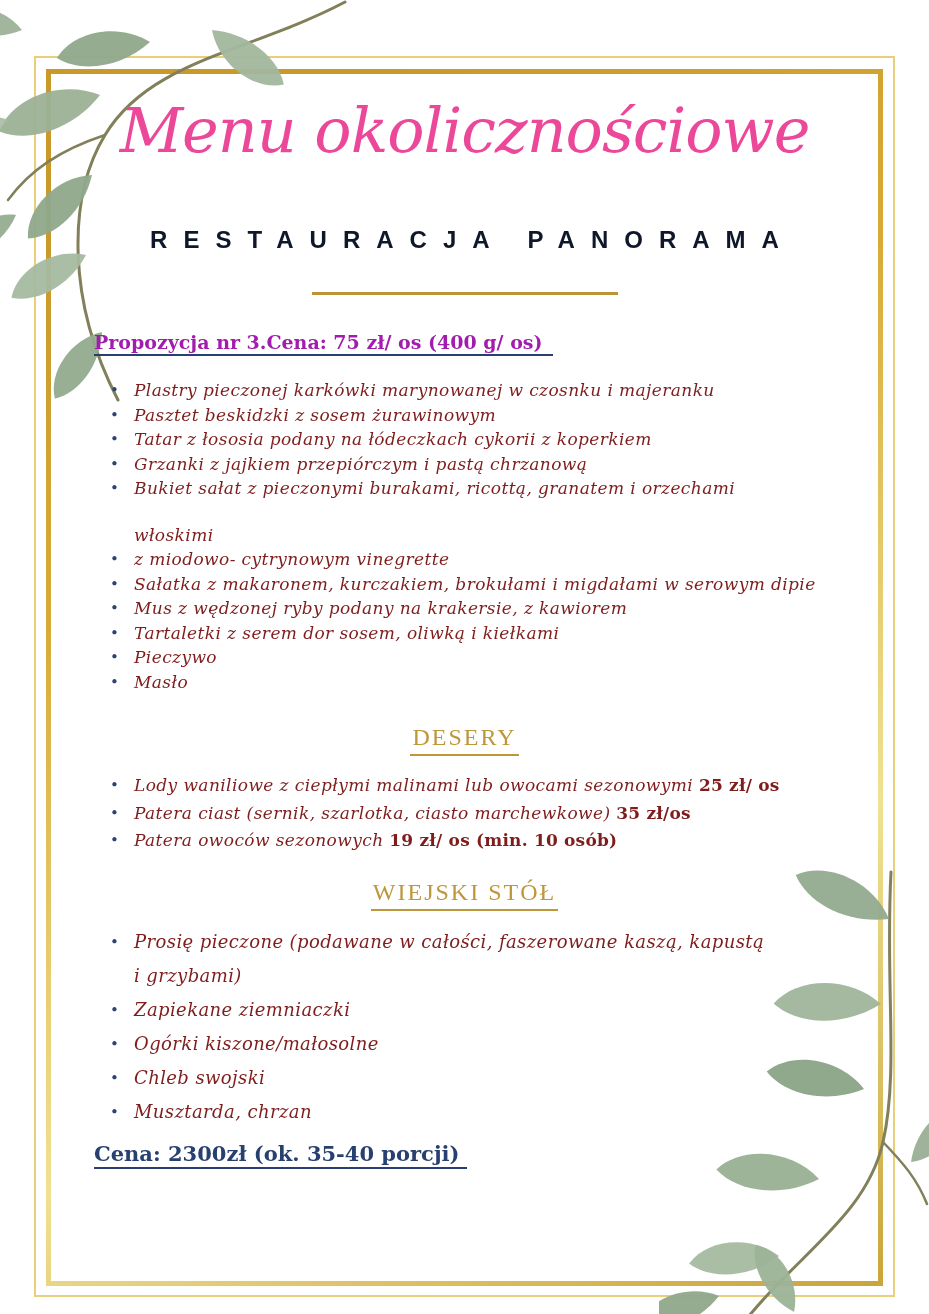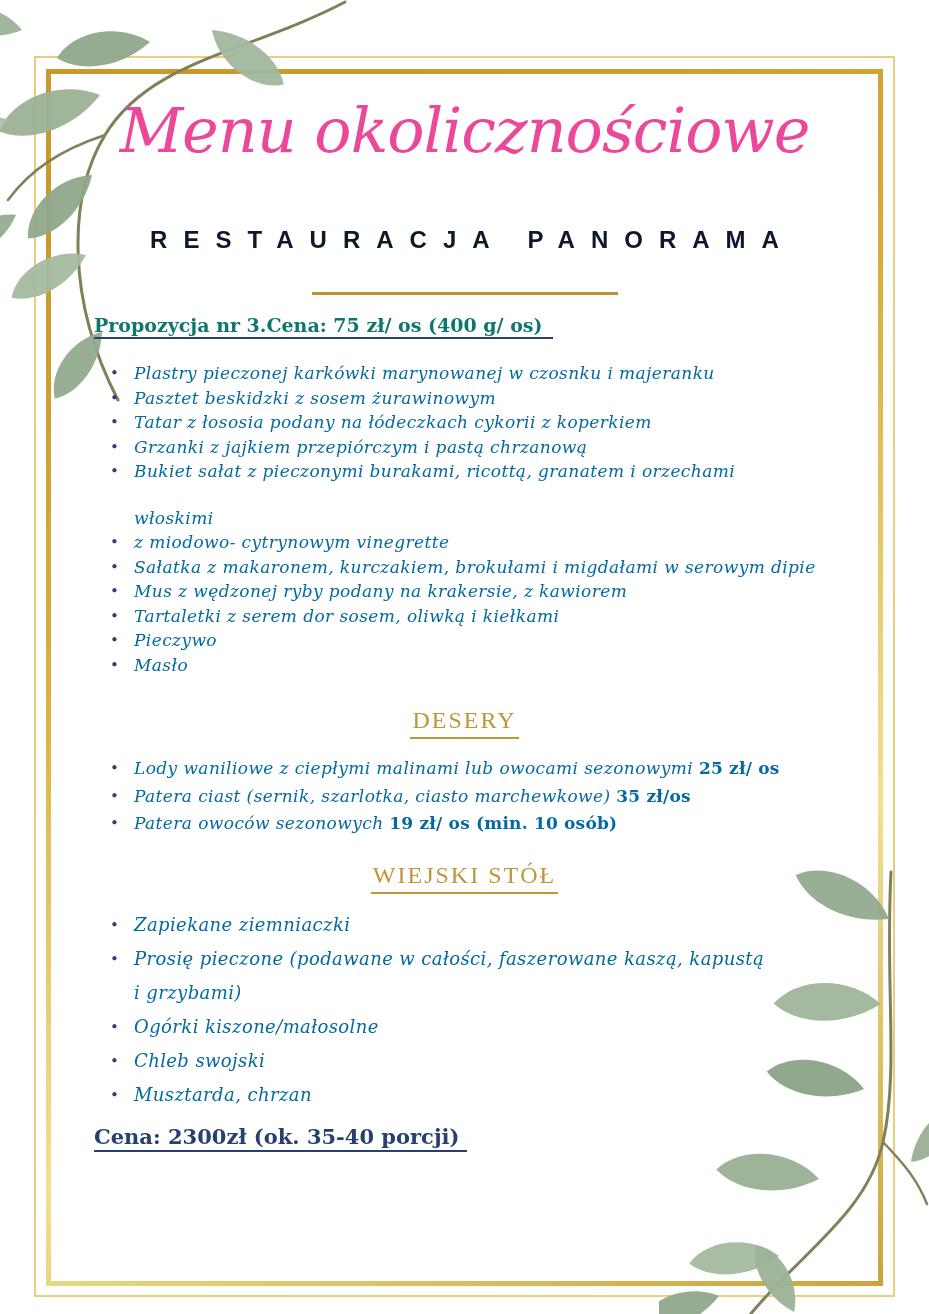--- a/index.html
+++ b/index.html
@@ -43,30 +43,30 @@
   .sec-head{
     display:inline-block;
     font-family:"Liberation Serif", serif;
     font-size:24px;letter-spacing:2px;color:#bd9739;
     border-bottom:2px solid #bd9739;padding:0 2px 3px 2px;
   }
   .h-zimne{margin-top:32px;}
   .h-desery{margin-top:30px;}
   .h-wiejski{margin-top:24px;}
   .proposal{
-    margin-top:19px;
-    font-size:19px;font-weight:700;color:#0f766e;
+    margin-top:36px;
+    font-size:19px;font-weight:700;color:#a21caf;
   }
   .proposal span{
     display:inline-block;border-bottom:2px solid #28406f;
     padding-right:10px;padding-bottom:1px;
   }
   ul.menu-list{
     list-style:none;margin:22px 0 0 14px;padding:0;
-    color:#0369a1;font-style:italic;font-size:17px;letter-spacing:0.4px;
+    color:#7f1d1d;font-style:italic;font-size:17px;letter-spacing:0.4px;
   }
   ul.menu-list li{position:relative;padding-left:26px;line-height:24.5px;}
   ul.menu-list li::before{
     content:"\2022";position:absolute;left:2px;top:0;
     font-style:normal;font-size:15px;color:#2d4472;
   }
   ul.list-desserts{margin-top:16px;}
   ul.list-desserts li{line-height:27.5px;}
   ul.list-wiejski{margin-top:14px;font-size:18px;}
   ul.list-wiejski li{line-height:34px;}
@@ -166,25 +166,25 @@
       <li>
         <span>Patera owoców sezonowych </span><span class="price">19 zł/ os (min. 10 osób)</span>
       </li>
     </ul>
 
     <div class="sec-head-wrap h-wiejski">
       <span class="sec-head">WIEJSKI STÓŁ</span>
     </div>
 
     <ul class="menu-list list-wiejski">
-      <li>Zapiekane ziemniaczki</li>
       <li>
         <span class="wrap-line">Prosię pieczone (podawane w całości, faszerowane kaszą, kapustą</span>
         <span class="wrap-line2">i grzybami)</span>
       </li>
+      <li>Zapiekane ziemniaczki</li>
       <li>Ogórki kiszone/małosolne</li>
       <li>Chleb swojski</li>
       <li>Musztarda, chrzan</li>
     </ul>
 
     <div class="price-line">
       <span>Cena: 2300zł (ok. 35-40 porcji)</span>
     </div>
 
   </div>

